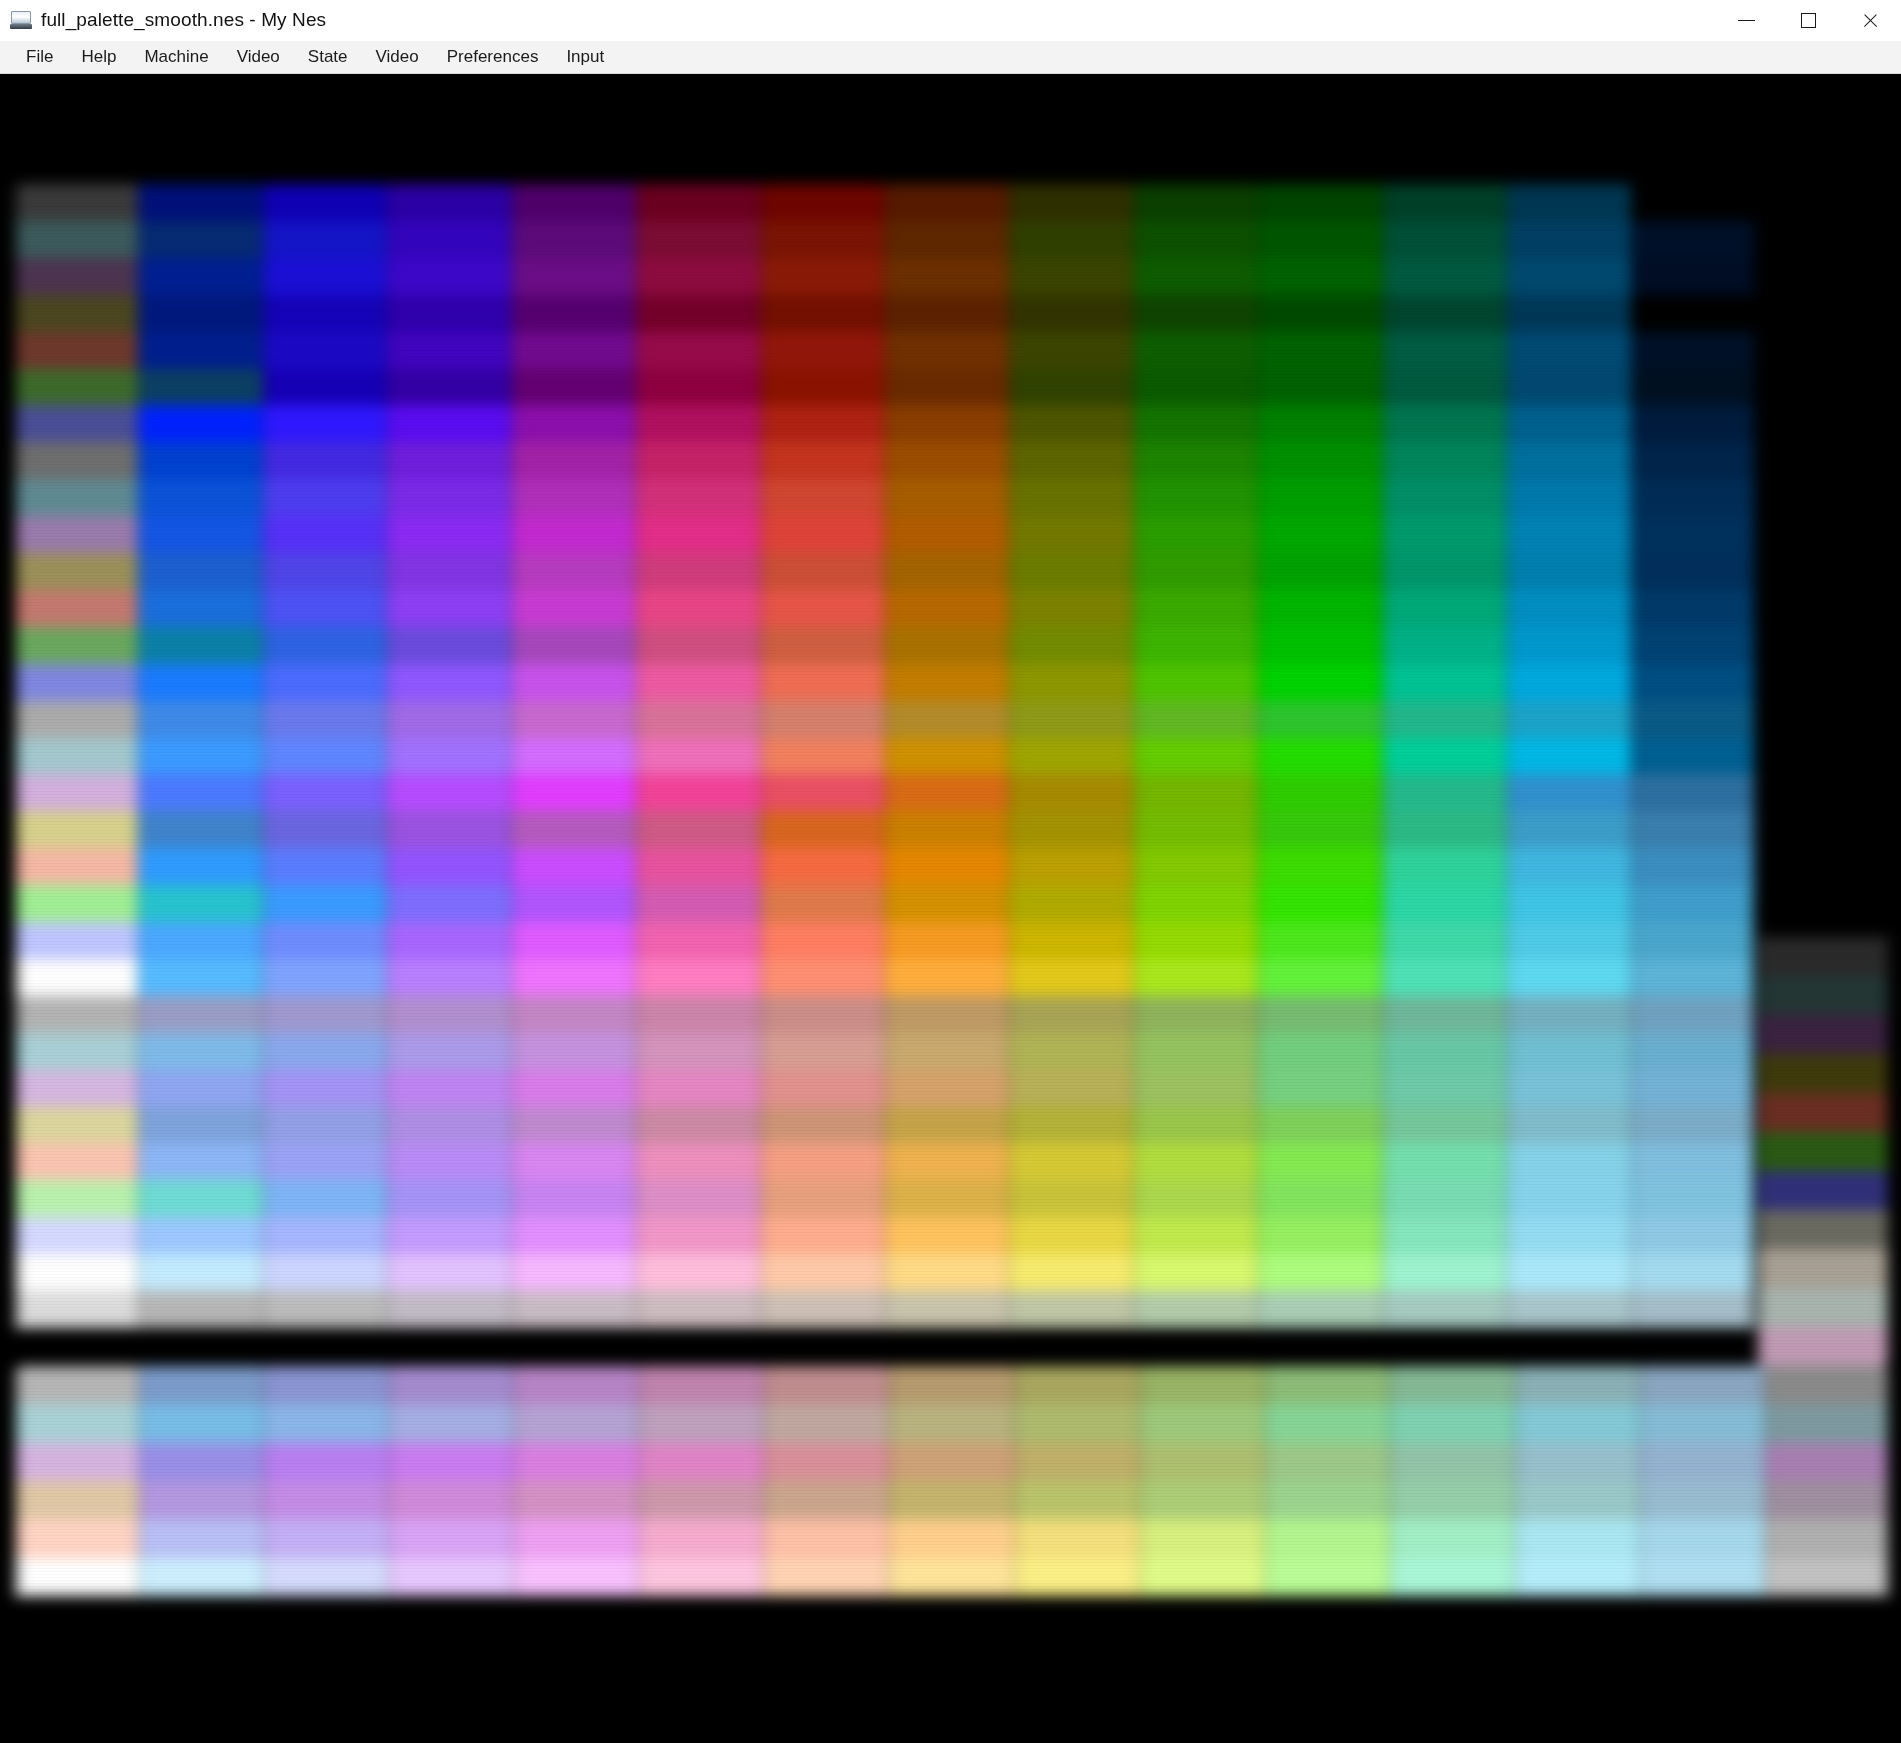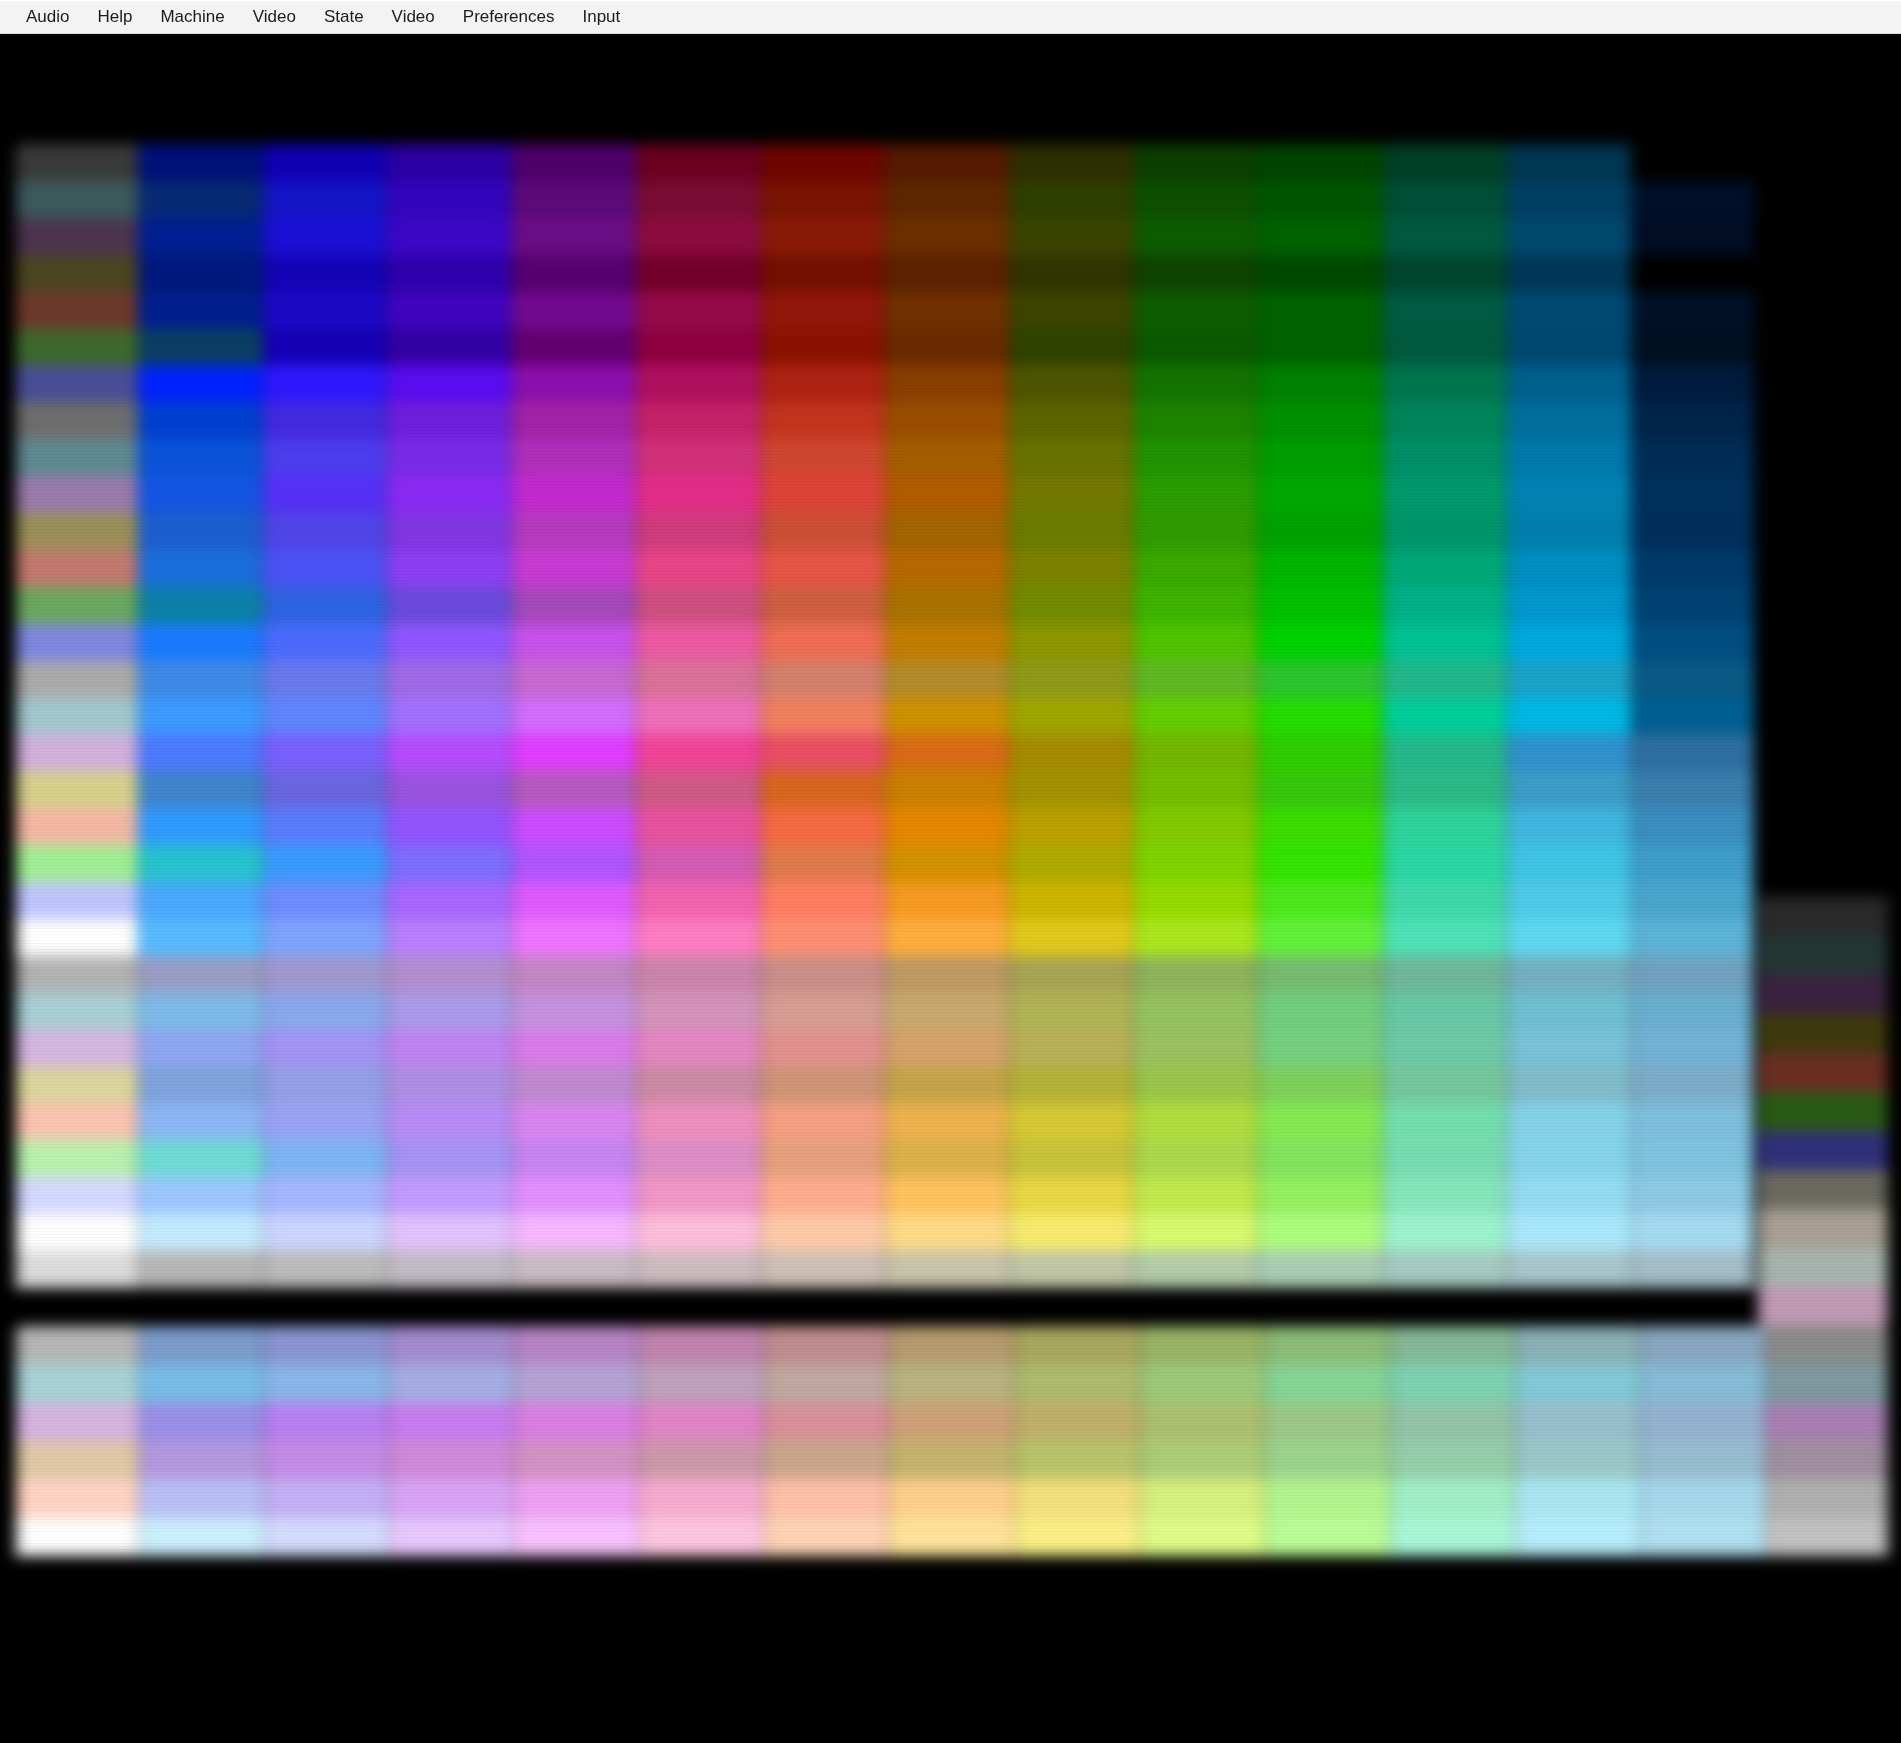--- a/index.html
+++ b/index.html
@@ -90,23 +90,42 @@
       to bottom, rgba(0,0,0,.06) 0px, rgba(0,0,0,.06) 1px,
       rgba(0,0,0,0) 1px, rgba(0,0,0,0) 3px);
     mix-blend-mode:multiply; opacity:.5;
   }
 </style>
 </head>
 <body>
 
 <div id="app-window">
 
+  <div id="title-bar">
+    <div id="title-icon">
+      <div class="screen"></div>
+        <div class="base"></div>
+    </div>
+    <div id="window-title">full_palette_smooth.nes - My Nes</div>
+
+    <div id="window-controls">
+      <button class="win-btn">
+        <span class="glyph-min"></span>
+      </button>
+      <button class="win-btn">
+        <span class="glyph-max"></span>
+      </button>
+      <button class="win-btn close">
+        <span class="glyph-close"></span>
+      </button>
+    </div>
+  </div>
 
   <div id="menu-bar">
-    <div class="menu-item">Audio</div>
+    <div class="menu-item">File</div>
     <div class="menu-item">Help</div>
     <div class="menu-item">Machine</div>
     <div class="menu-item">Video</div>
     <div class="menu-item">State</div>
     <div class="menu-item">Video</div>
     <div class="menu-item">Preferences</div>
     <div class="menu-item">Input</div>
   </div>
 
   <div id="emulator-canvas">

